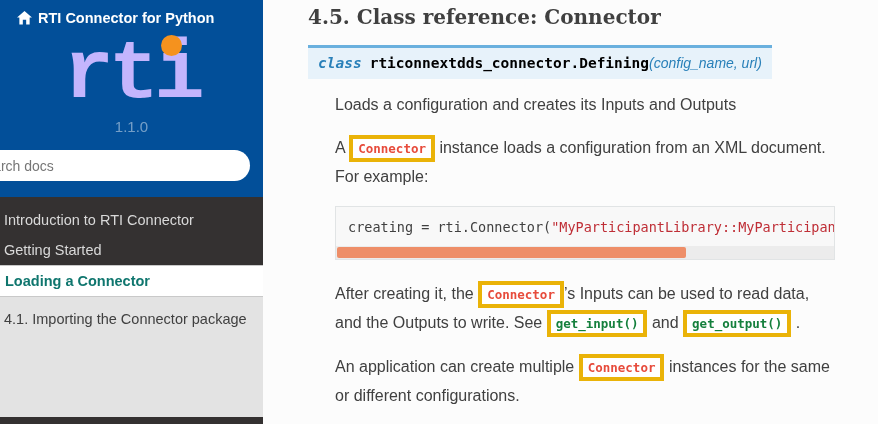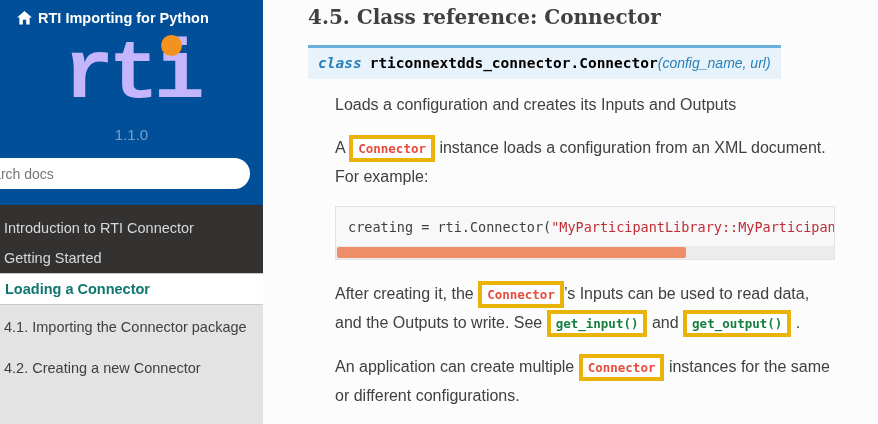--- a/index.html
+++ b/index.html
@@ -40,21 +40,21 @@
     font-size: 84px; line-height: 86px;
     color: #c4b5fd; letter-spacing: -5px;
   }
   .logo-dot {
     position: absolute;
     left: 50%; margin-left: 29px; top: 3px;
     width: 21px; height: 21px; border-radius: 50%;
     background: #f5921e;
   }
   .version {
-    text-align: center; margin-top: 8px;
+    text-align: center; 
     color: rgba(255,255,255,0.45); font-size: 15px;
   }
   .search-input {
     display: block;
     margin: 15px 0 0 -40px;
     width: 290px; height: 31px;
     border: none; border-radius: 16px;
     background: #ffffff;
     padding: 0 12px 0 16px;
     font-family: "Liberation Sans", sans-serif;
@@ -153,46 +153,45 @@
 </style>
 </head>
 <body>
 
 <aside class="sidebar">
   <div class="side-top">
     <a class="project">
       <svg class="home-ico" viewBox="0 0 16 15">
         <path d="M8 0 L16 7 H13.5 V14.5 H9.8 V9.5 H6.2 V14.5 H2.5 V7 H0 Z" fill="#ffffff"></path>
       </svg>
-      <span>RTI Importing for Python</span>
+      <span>RTI Connector for Python</span>
     </a>
     <div class="logo-wrap">
       <span class="logo-text">rti</span>
       <span class="logo-dot"></span>
     </div>
     <div class="version">1.1.0</div>
     <input class="search-input" type="text" placeholder="Search docs" style="">
   </div>
 
   <nav class="nav">
     <a class="nav-item">Introduction to RTI Connector</a>
     <a class="nav-item">Getting Started</a>
     <a class="nav-item current">Loading a Connector</a>
     <div class="nav-sub">
       <a class="nav-item">4.1. Importing the Connector package</a>
-      <a class="nav-item">4.2. Creating a new Connector</a>
     </div>
   </nav>
 </aside>
 
 <main class="main">
   <h1 class="page-title">4.5. Class reference: Connector</h1>
 
   <div class="sig">
-    <span class="kw">class</span><span class="name">rticonnextdds_connector.Connector</span><span class="params">(config_name, url)</span>
+    <span class="kw">class</span><span class="name">rticonnextdds_connector.Defining</span><span class="params">(config_name, url)</span>
   </div>
 
   <div class="dd">
     <p><span>Loads a configuration and creates its Inputs and Outputs</span></p>
 
     <p><span>A </span><code class="lit red">Connector</code><span> instance loads a configuration from an XML document. For example:</span></p>
 
     <div class="codeblock">
       <pre><span>creating = rti.Connector(</span><span class="str">"MyParticipantLibrary::MyParticipant"</span></pre>
       <div class="hscroll">

